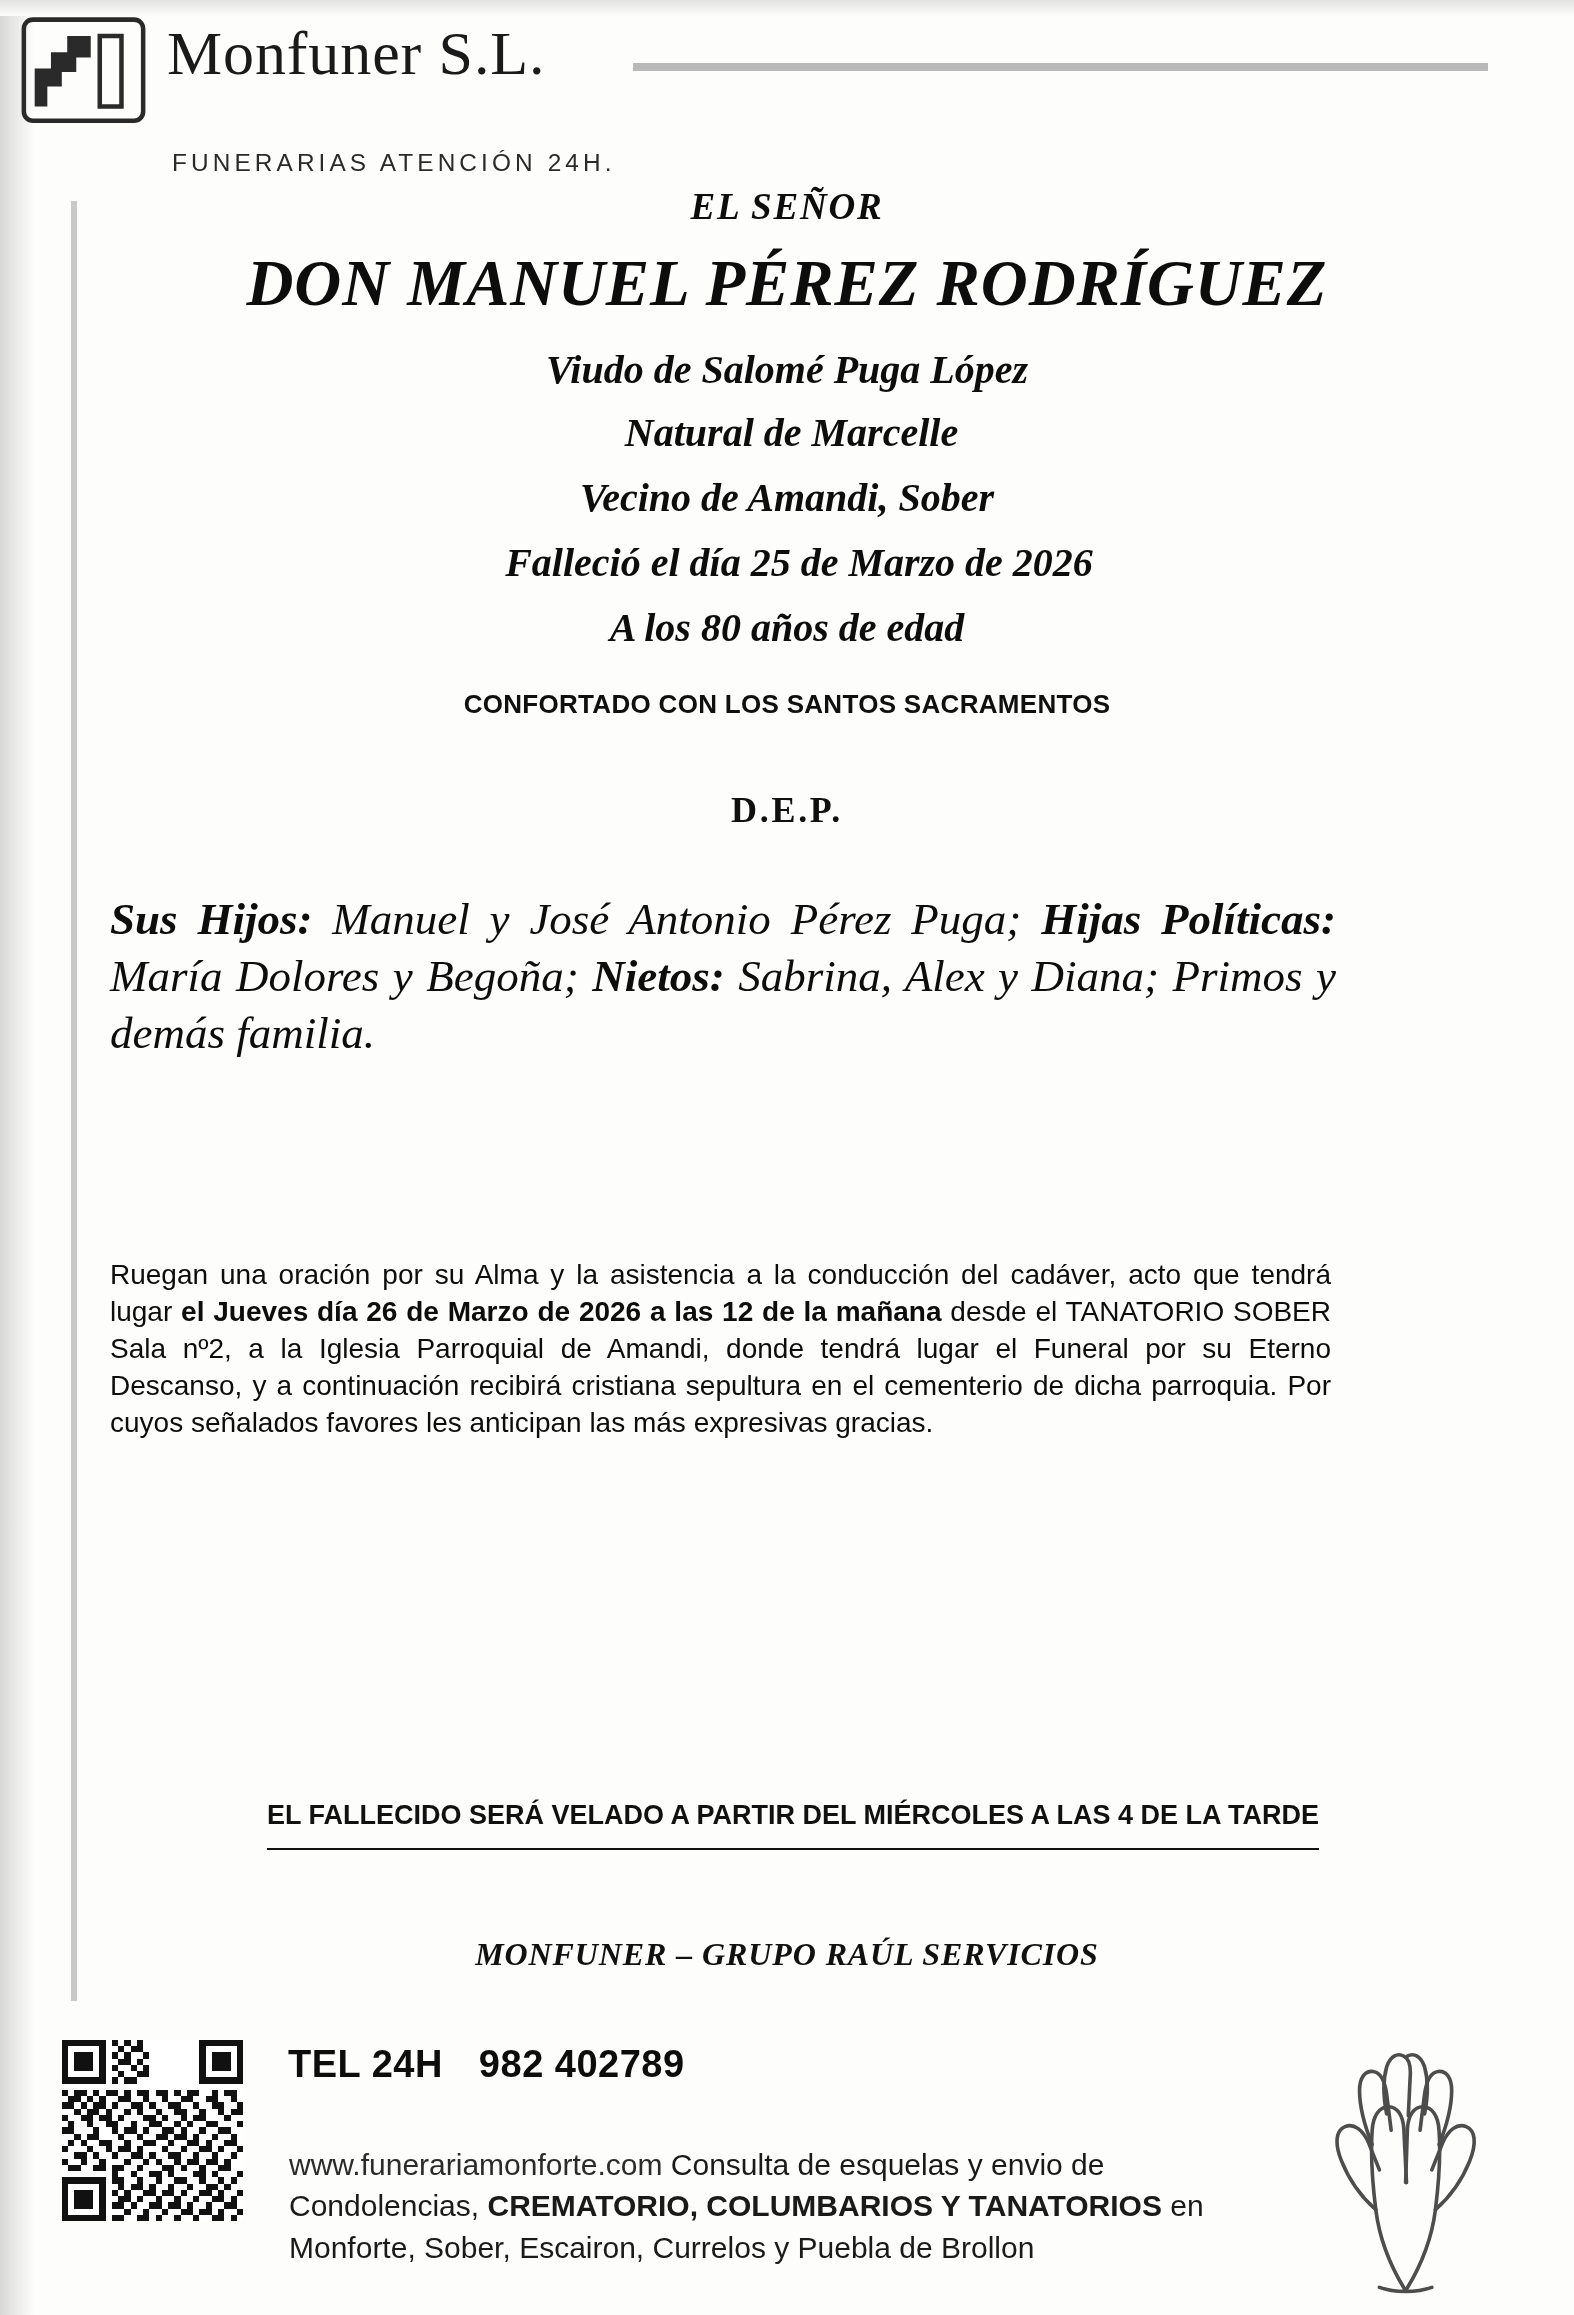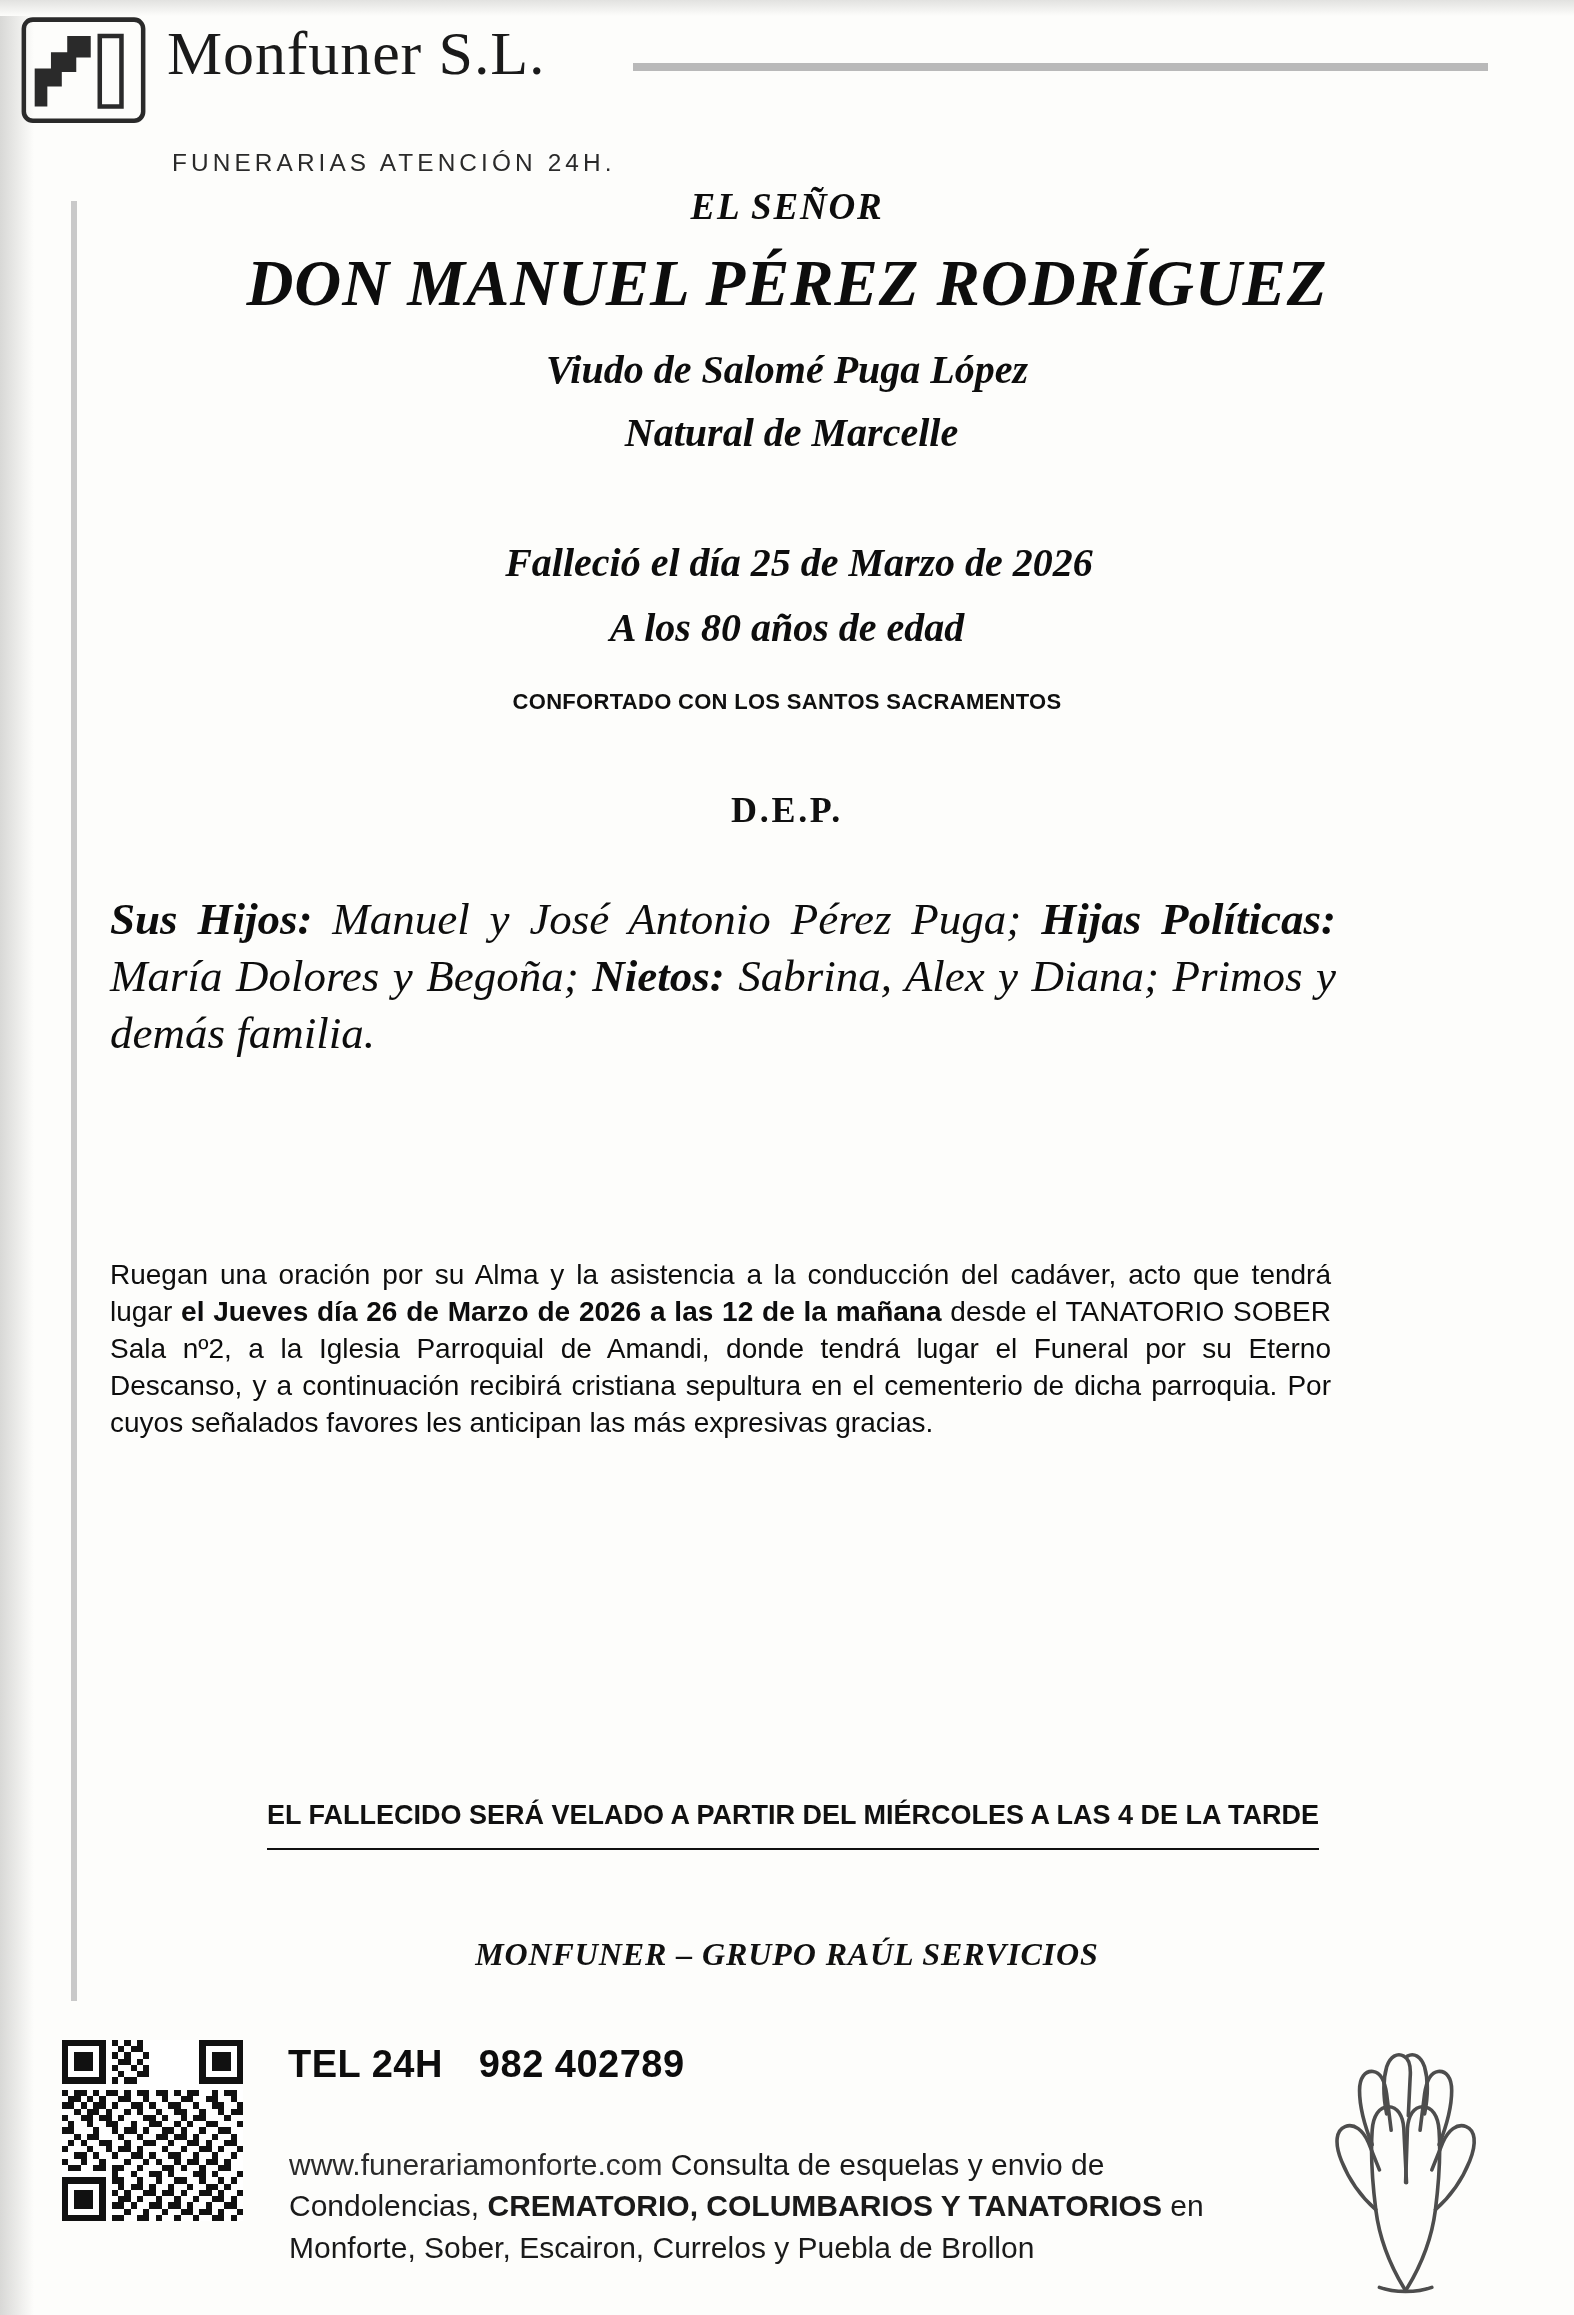--- a/index.html
+++ b/index.html
@@ -117,21 +117,21 @@
   .t-line4 { position: absolute; left:0; right:0; top: 539px; font-size: 40px; padding-left: 24px; }
   .t-line5 { position: absolute; left:0; right:0; top: 604px; font-size: 40px; }
 
   .t-sacramentos {
     position: absolute;
     left: 0; right: 0;
     top: 689px;
     text-align: center;
     font-family: "Liberation Sans", sans-serif;
     font-weight: bold;
-    font-size: 22px;
+    font-size: 26px;
     letter-spacing: 0.3px;
     color: #101010;
   }
   .t-dep {
     position: absolute;
     left: 0; right: 0;
     top: 789px;
     text-align: center;
     font-family: "Liberation Serif", serif;
     font-weight: bold;
@@ -263,20 +263,21 @@
     <div class="brand-sub">FUNERARIAS ATENCIÓN 24H.</div>
     <div class="header-rule"></div>
   </div>
 
   <div class="margin-line"></div>
 
   <div class="script t-elsenor">EL SEÑOR</div>
   <div class="script t-name">DON MANUEL PÉREZ RODRÍGUEZ</div>
   <div class="script t-line1">Viudo de Salomé Puga López</div>
   <div class="script t-line2">Natural de Marcelle</div>
+  <div class="script t-line3">Vecino de Amandi, Sober</div>
   <div class="script t-line4">Falleció el día 25 de Marzo de 2026</div>
   <div class="script t-line5">A los 80 años de edad</div>
 
   <div class="t-sacramentos">CONFORTADO CON LOS SANTOS SACRAMENTOS</div>
   <div class="t-dep">D.E.P.</div>
 
   <div class="family">
     <b>Sus Hijos:</b>
     <span>Manuel y José Antonio Pérez Puga;</span>
     <b>Hijas Políticas:</b>

